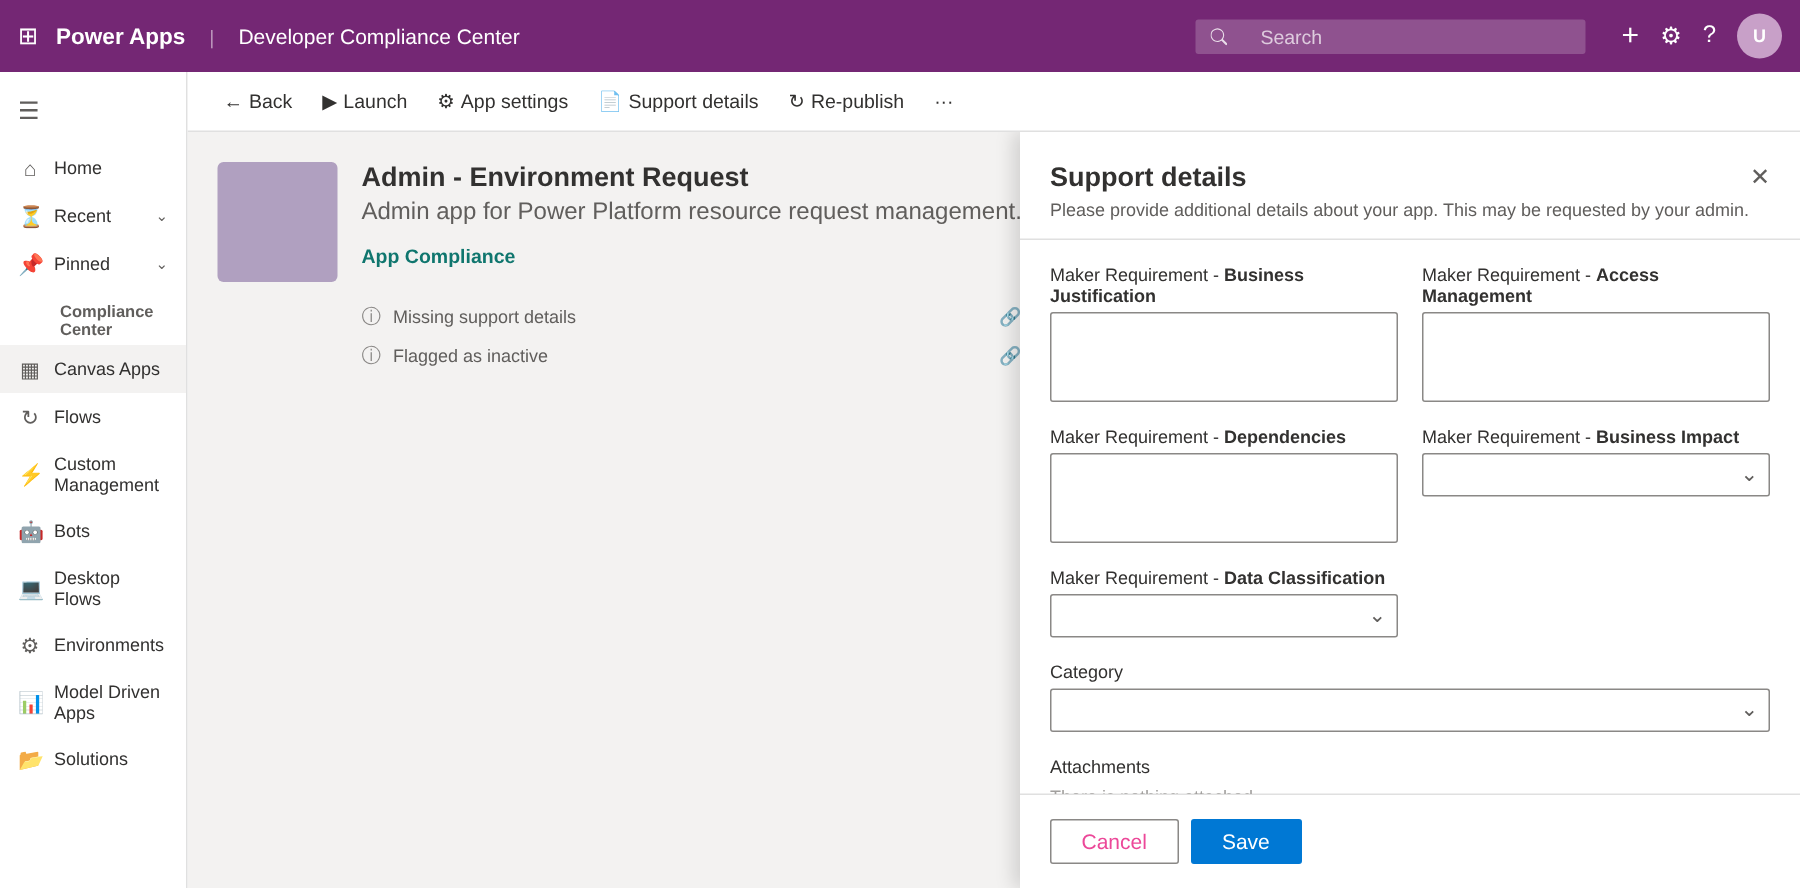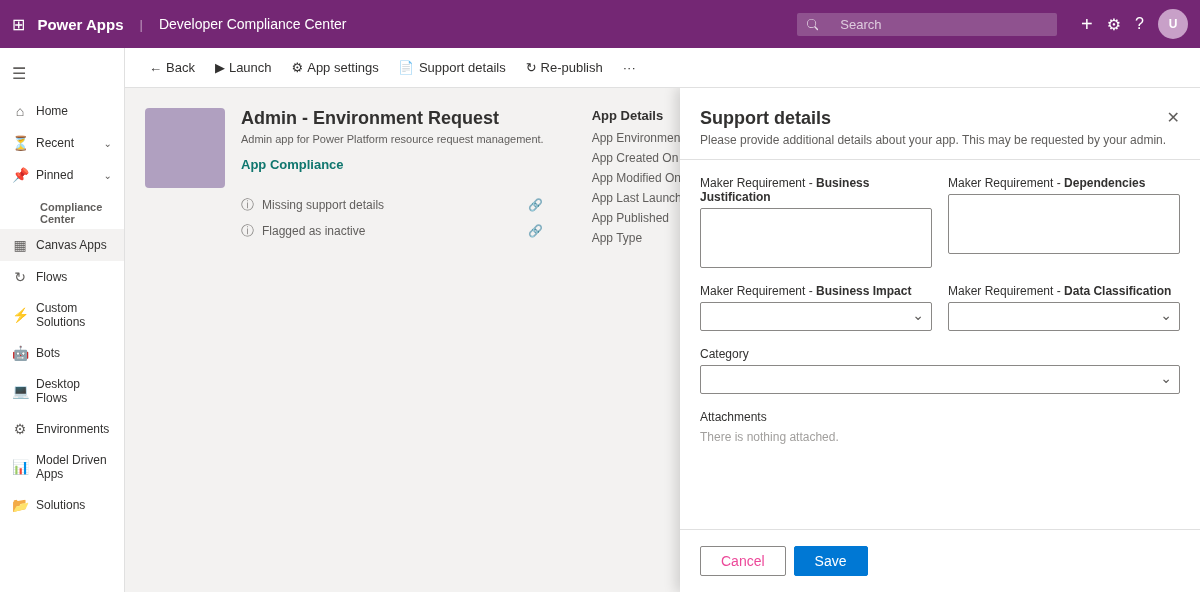--- a/index.html
+++ b/index.html
@@ -137,21 +137,21 @@
       margin-bottom: 20px;
     }
     .app-thumbnail {
       width: 80px; height: 80px;
       background: #b0a0c0;
       border-radius: 4px;
       flex-shrink: 0;
     }
     .app-info { display: flex; flex-direction: column; gap: 4px; }
     .app-name { font-size: 18px; font-weight: 600; color: #323130; }
-    .app-desc { font-size: 11px; color: #605e5c; }
+    .app-desc { font-size: 16px; color: #605e5c; }
 
     
     .app-compliance { margin-top: 8px; }
     .compliance-title { font-size: 13px; font-weight: 600; color: #0f766e; margin-bottom: 20px; }
     .compliance-item {
       display: flex; align-items: center; gap: 8px;
       padding: 4px 0;
       font-size: 12px;
       color: #605e5c;
     }
@@ -319,21 +319,21 @@
     <div class="sidebar-item active">
       <span class="si-icon">▦</span>
       <span class="si-label">Canvas Apps</span>
     </div>
     <div class="sidebar-item">
       <span class="si-icon">↻</span>
       <span class="si-label">Flows</span>
     </div>
     <div class="sidebar-item">
       <span class="si-icon">⚡</span>
-      <span class="si-label">Custom Solutions</span>
+      <span class="si-label">Custom Management</span>
     </div>
     <div class="sidebar-item">
       <span class="si-icon">🤖</span>
       <span class="si-label">Bots</span>
     </div>
     <div class="sidebar-item">
       <span class="si-icon">💻</span>
       <span class="si-label">Desktop Flows</span>
     </div>
     <div class="sidebar-item">
@@ -443,20 +443,26 @@
         <div class="panel-body">
           <div class="form-grid">
 
             <div class="form-field">
               <label class="form-label">
                 <span>Maker Requirement - </span><strong>Business Justification</strong>
               </label>
               <textarea class="form-input" style=""></textarea>
             </div>
 
+            <div class="form-field">
+              <label class="form-label">
+                <span>Maker Requirement - </span><strong>Access Management</strong>
+              </label>
+              <textarea class="form-input" style=""></textarea>
+            </div>
 
             <div class="form-field">
               <label class="form-label">
                 <span>Maker Requirement - </span><strong>Dependencies</strong>
               </label>
               <textarea class="form-input" style=""></textarea>
             </div>
 
             <div class="form-field">
               <label class="form-label">

